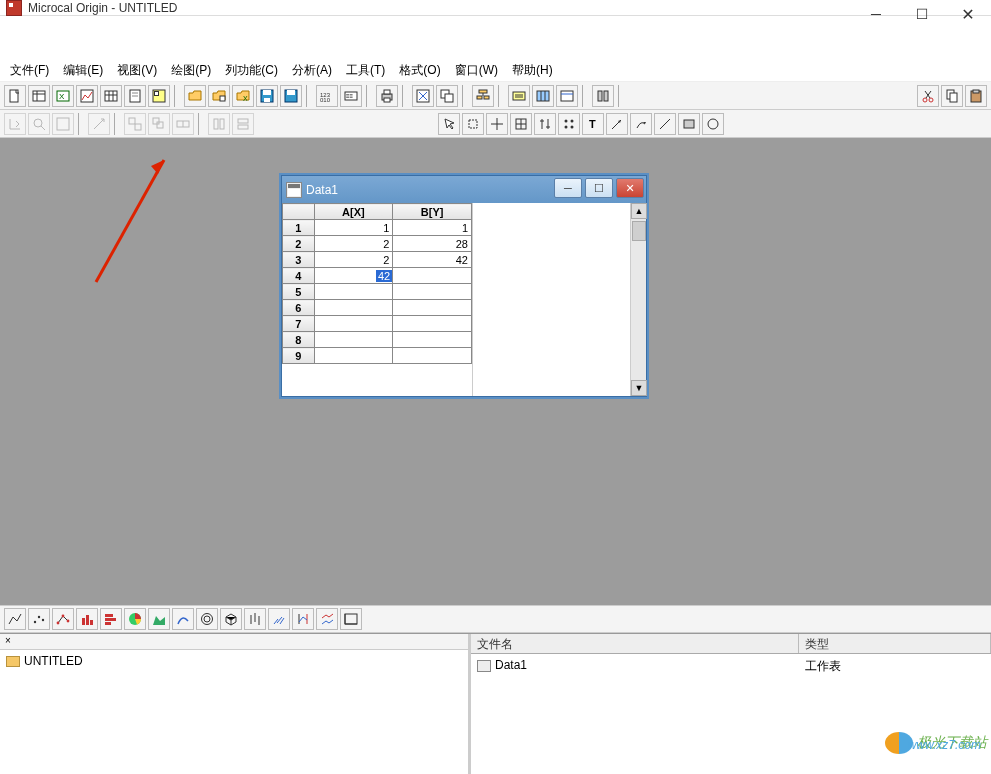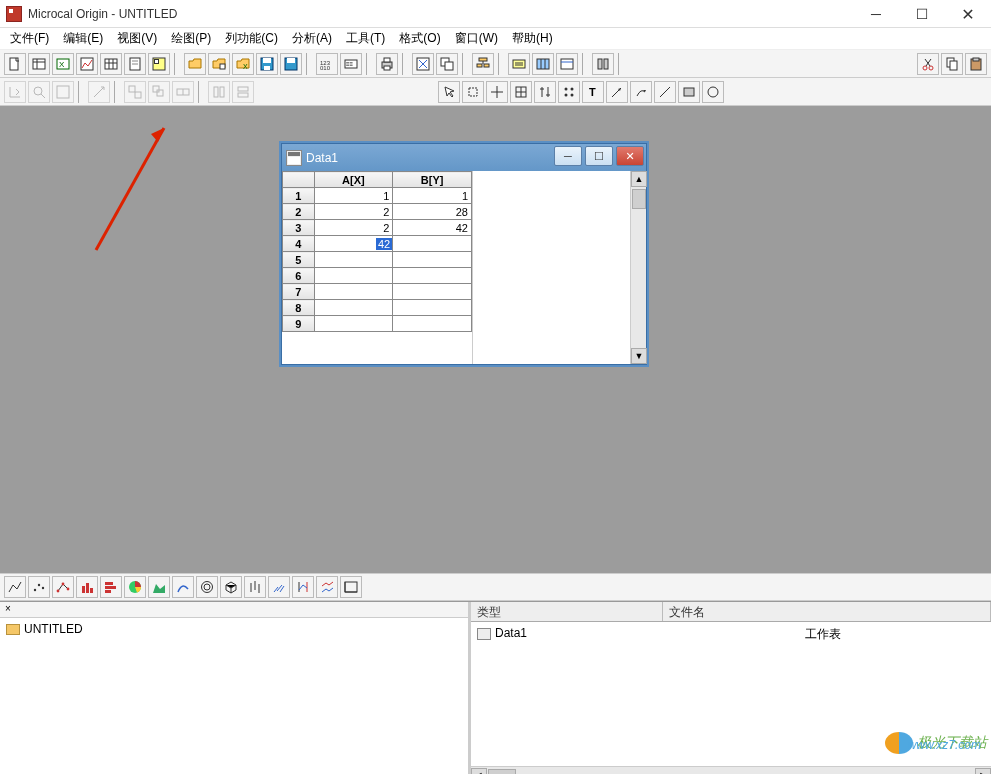--- a/index.html
+++ b/index.html
@@ -1,26 +1,26 @@
 <!DOCTYPE html>
 <html><head>
 <meta charset="utf-8">
 <style>
 * { box-sizing: border-box; margin: 0; padding: 0; font-family: "Microsoft YaHei", Arial, sans-serif; }
 body { width: 991px; height: 774px; background: #fff; overflow: hidden; position: relative; font-size: 12px; }
 
-.titlebar { height: 28px; background: #fff; border-bottom: 1px solid #ddd; display: flex; align-items: center; padding: 0 6px; position: relative; }
+.titlebar { height: 16px; background: #fff; border-bottom: 1px solid #ddd; display: flex; align-items: center; padding: 0 6px; position: relative; }
 .titlebar .app-icon { width: 16px; height: 16px; background: #c0392b; border: 1px solid #8b2520; margin-right: 6px; display:inline-block; position:relative; }
 .titlebar .app-icon::before { content:""; position:absolute; left:2px; top:2px; width:4px; height:4px; background:#fff; }
 .titlebar .title { font-size: 12px; color: #333; }
 .win-controls { position: absolute; right: 0; top: 0; height: 28px; display: flex; }
 .win-controls div { width: 46px; height: 28px; display: flex; align-items:center; justify-content:center; font-size: 14px; color:#333; }
 .win-controls .close { font-size: 16px; }
 
-.menubar { height: 22px; background: #fff; display: flex; align-items: center; padding: 0 4px; gap: 2px; border-bottom: 1px solid #eee; }
+.menubar { height: 22px; background: #fff; display: flex; align-items: center; padding: 0 4px; gap: 2px; border-bottom: 1px solid #eee; margin-top: 44px; }
 .menubar span { padding: 2px 6px; font-size: 12px; color:#000; cursor:default; }
 
 .toolbar-row { height: 28px; background: #f4f4f4; border-bottom: 1px solid #ccc; display:flex; align-items:center; padding: 0 4px; gap:2px; }
 .tb-btn { width: 22px; height: 22px; background: #f4f4f4; border: 1px solid #bbb; display:flex; align-items:center; justify-content:center; font-size:11px; position:relative; }
 .tb-btn svg { width: 14px; height:14px; }
 .tb-sep { width: 6px; height: 22px; border-left: 1px solid #aaa; margin: 0 2px; }
 
 .toolbar-row2 { height: 28px; background: #f4f4f4; border-bottom: 1px solid #ccc; display:flex; align-items:center; padding: 0 4px; gap:2px; }
 
 .workspace { height: 467px; background: #9c9c9c; position: relative; overflow:hidden; }
@@ -594,22 +594,22 @@
   <div class="bp-left">
     <div class="bp-close-row">
         <span class="x">×</span>
       </div>
     <div class="bp-tree">
       <span class="folder-icon"></span><span>UNTITLED</span>
     </div>
   </div>
   <div class="bp-right">
     <div class="bp-header">
+      <div style="width:328px">文件名</div>
       <div style="flex:1">类型</div>
-      <div style="width:328px">文件名</div>
     </div>
     <div class="bp-list">
       <div style="display:flex">
         <div style="width:328px"><span class="dw-icon" style="display:inline-block;width:14px;height:12px;background:#eee;border:1px solid #888;vertical-align:middle;margin-right:4px;position:relative"></span><span>Data1</span></div>
         <div>工作表</div>
       </div>
     </div>
     <div class="bp-hscroll">
       <div class="harr">◄</div>
       <div class="hthumb"></div>

